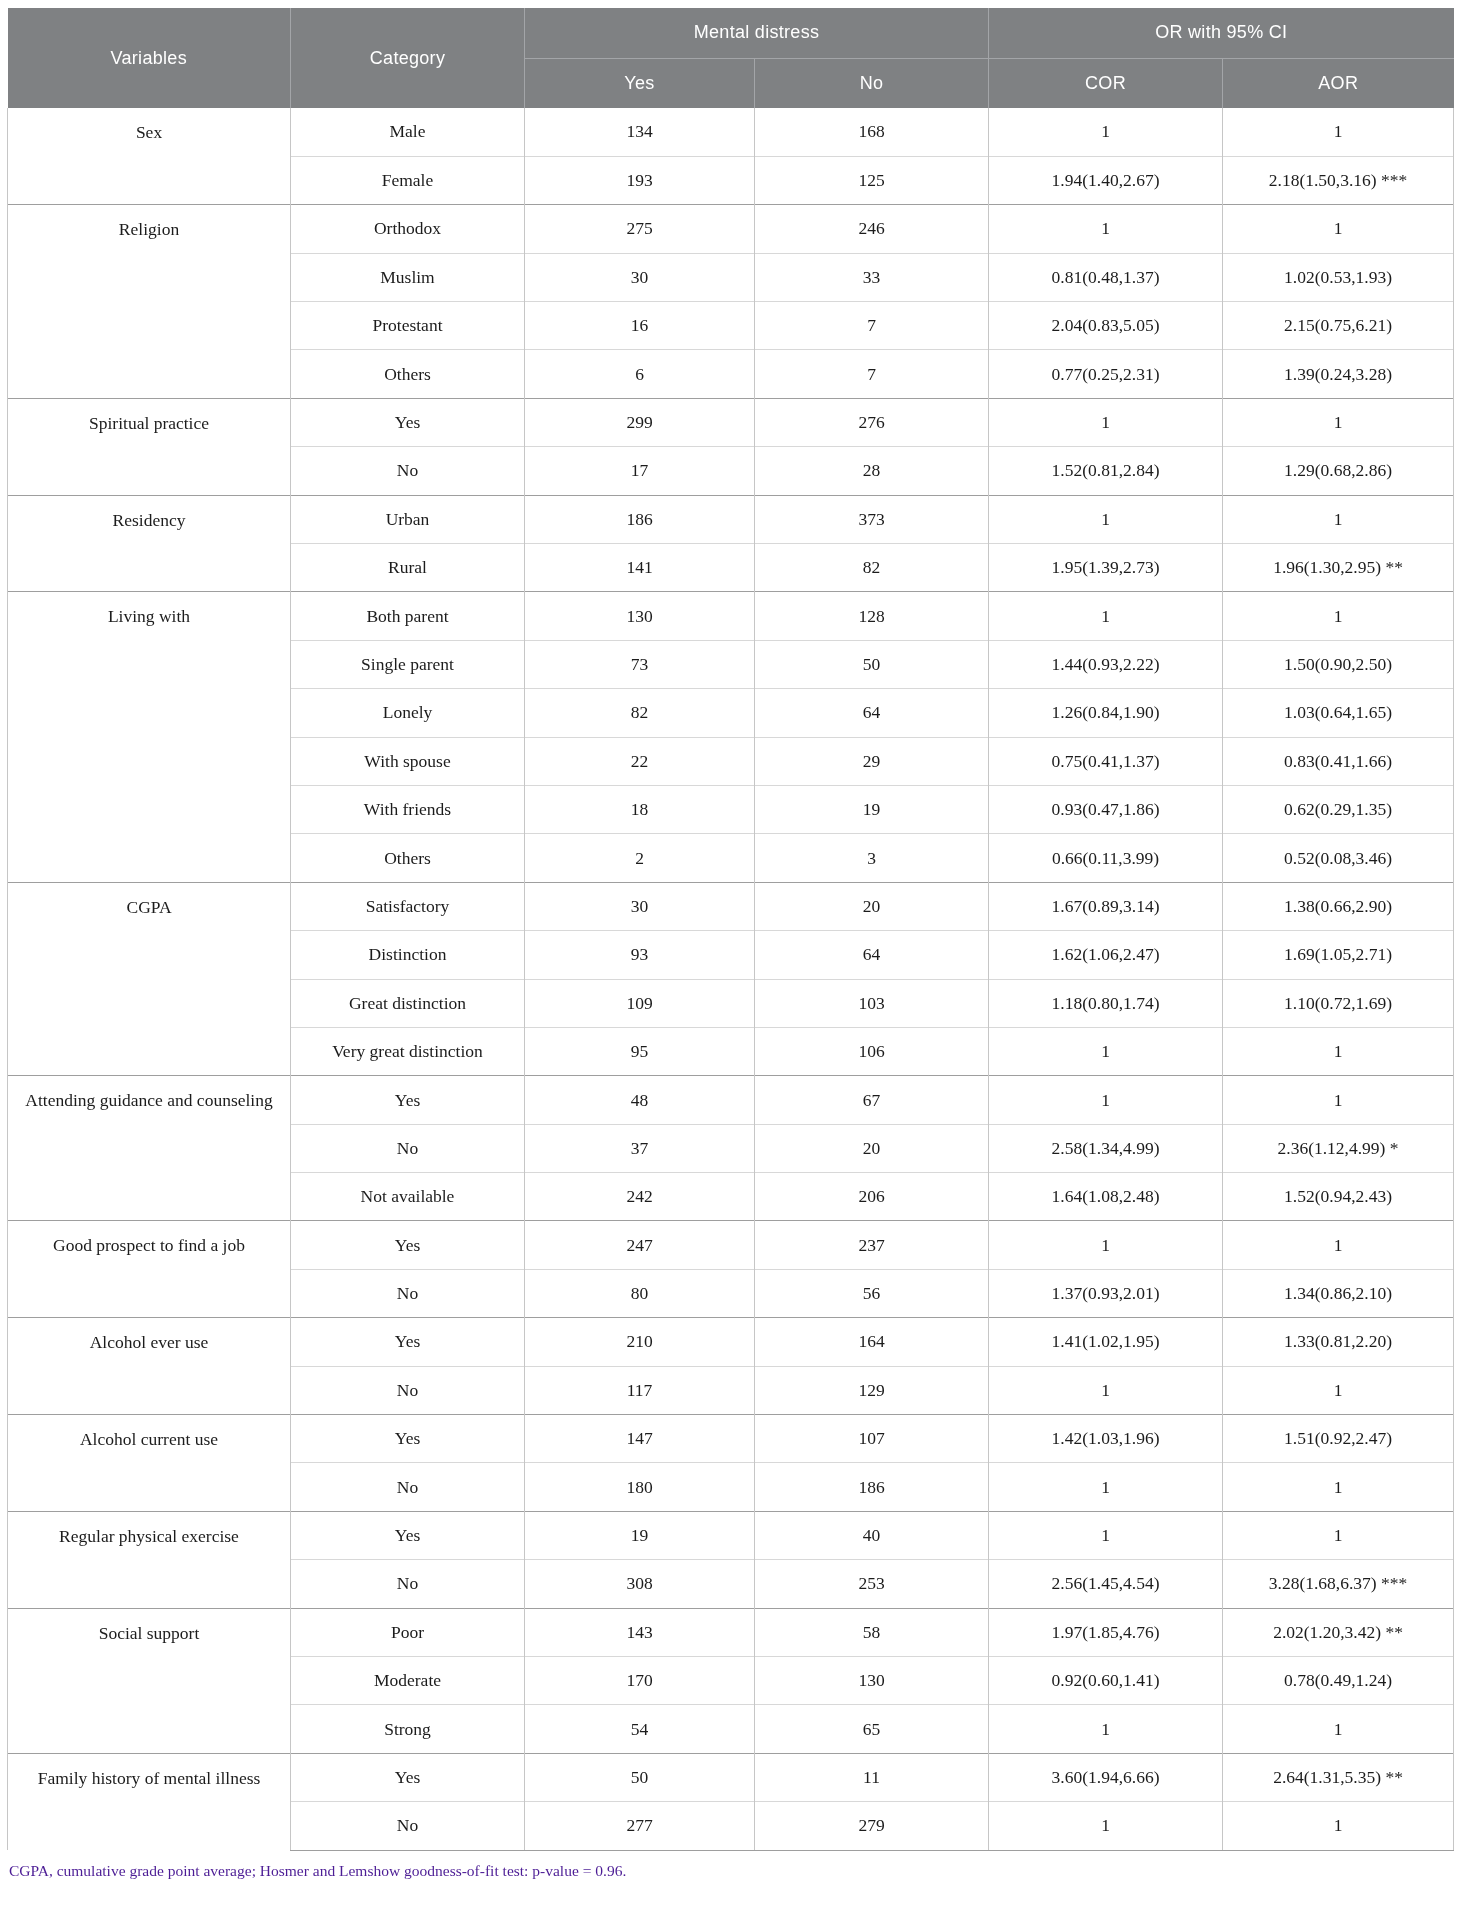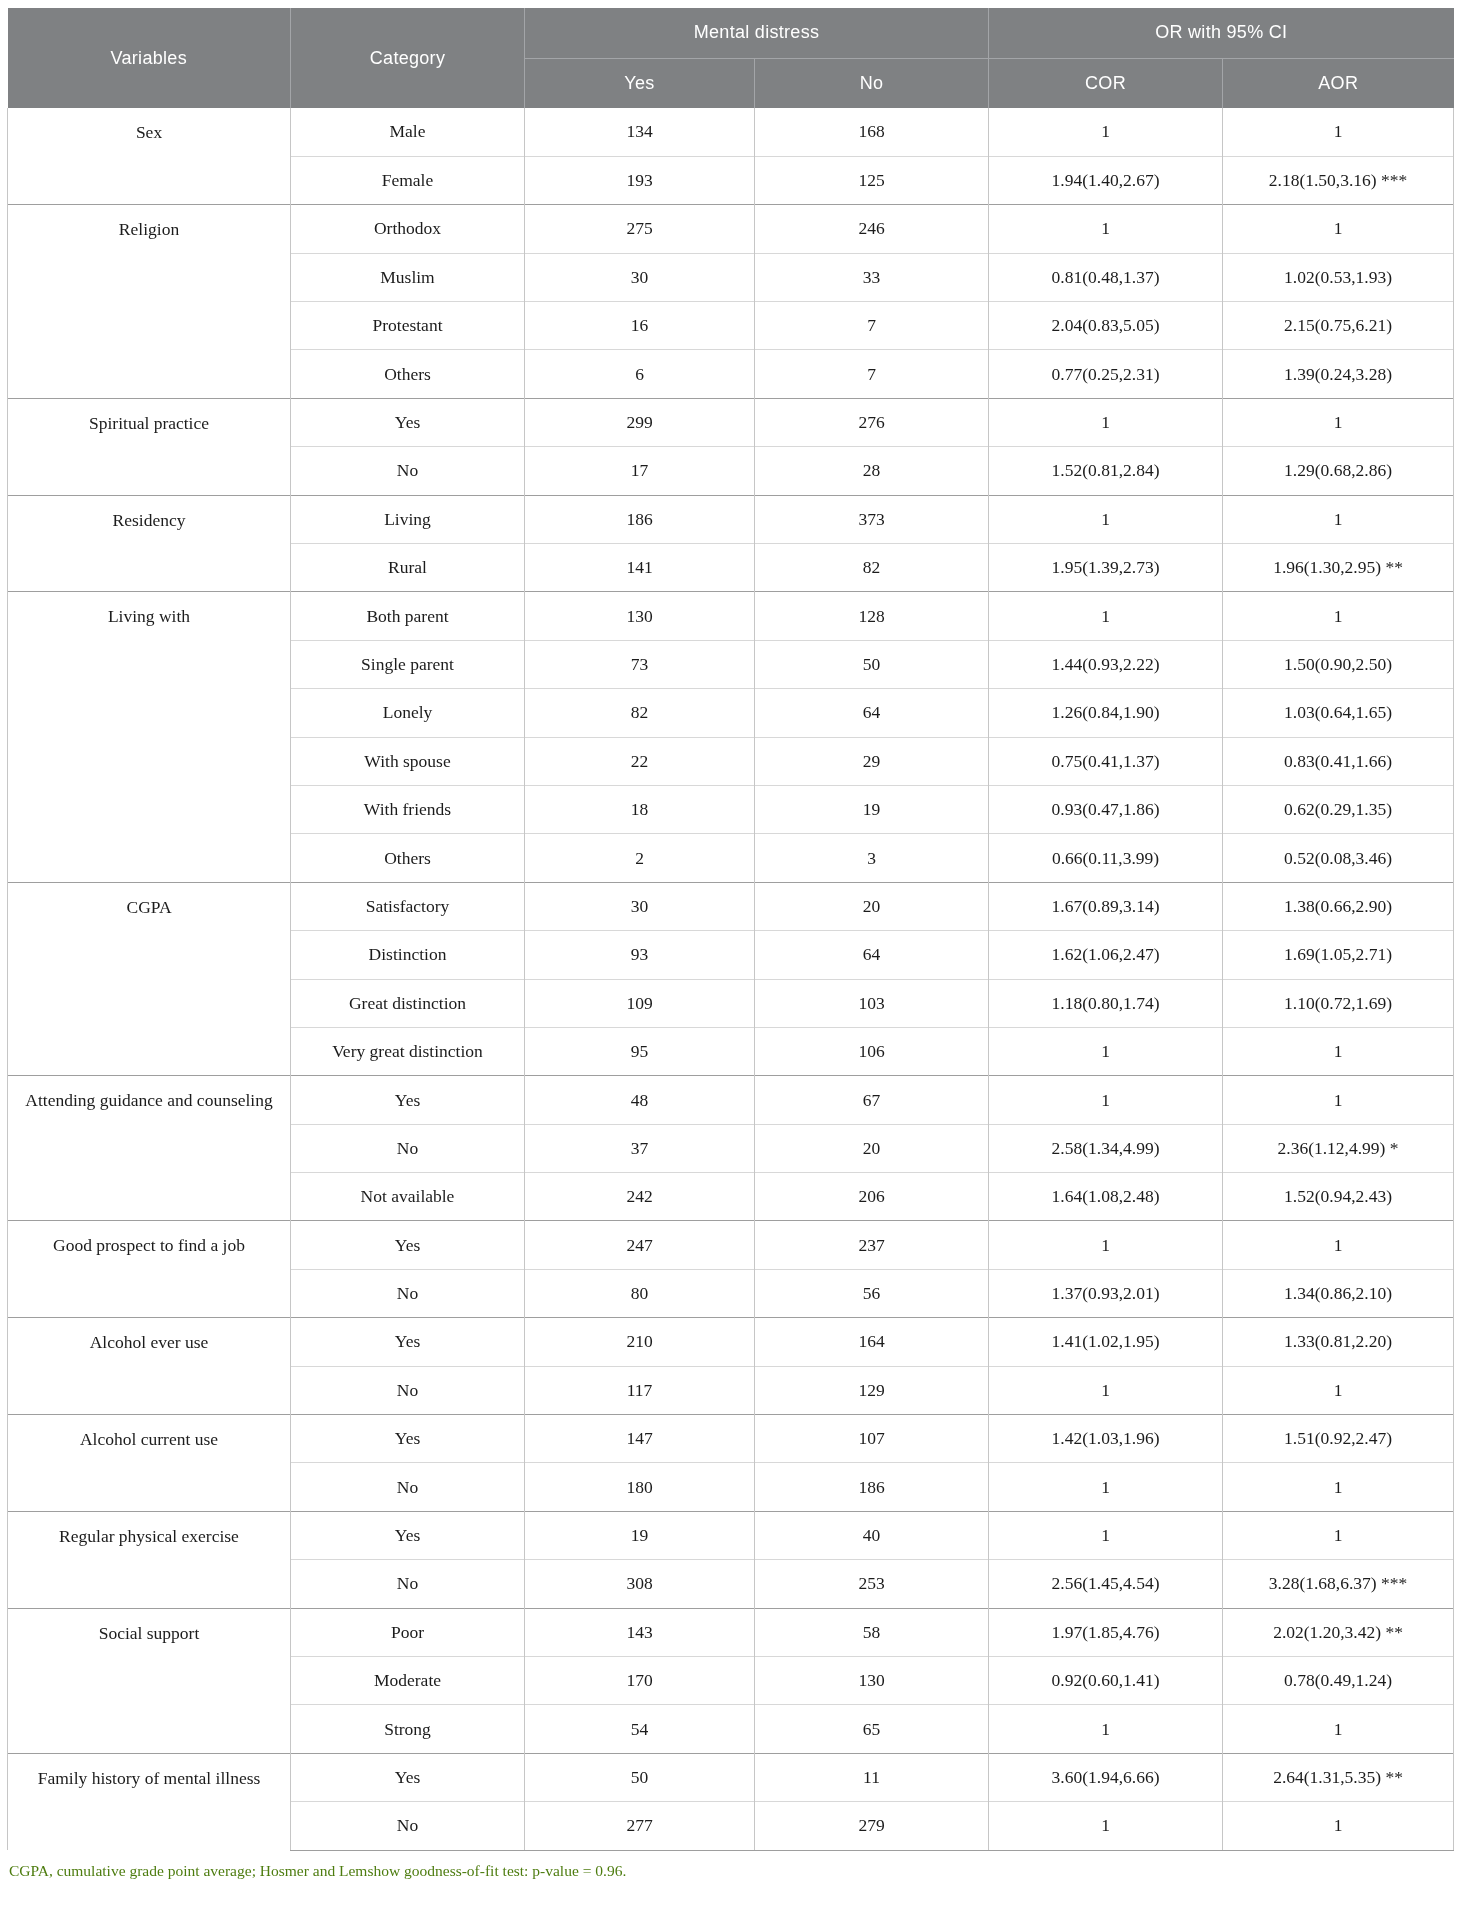--- a/index.html
+++ b/index.html
@@ -38,21 +38,21 @@
   tbody td:last-child{border-right:1px solid var(--col-line);}
   tbody tr.group-start td{border-top:1px solid var(--group-line);}
   tbody tr:first-child td{border-top:none;}
   tbody tr.sub td{border-top:1px solid var(--row-line);}
   tbody tr:last-child td{border-bottom:1px solid var(--group-line);}
   td.var-cell{
     vertical-align:top;padding:11px 10px 0 10px;line-height:26px;
   }
   .notes{
     margin-top:7px;padding-left:2px;
-    font-size:15.5px;line-height:26px;color:#4d7c0f;
+    font-size:15.5px;line-height:26px;color:#4c1d95;
   }
   .notes p{margin:0;}
 </style>
 </head>
 <body>
 
 <div class="page">
   <table>
     <colgroup>
       <col style="width:283px">
@@ -131,21 +131,21 @@
         </tr>
         <tr class="sub">
           <td>No</td>
           <td>17</td>
           <td>28</td>
           <td>1.52(0.81,2.84)</td>
           <td>1.29(0.68,2.86)</td>
         </tr>
         <tr class="group-start">
           <td class="var-cell" rowspan="2">Residency</td>
-          <td>Living</td>
+          <td>Urban</td>
           <td>186</td>
           <td>373</td>
           <td>1</td>
           <td>1</td>
         </tr>
         <tr class="sub">
           <td>Rural</td>
           <td>141</td>
           <td>82</td>
           <td>1.95(1.39,2.73)</td>

